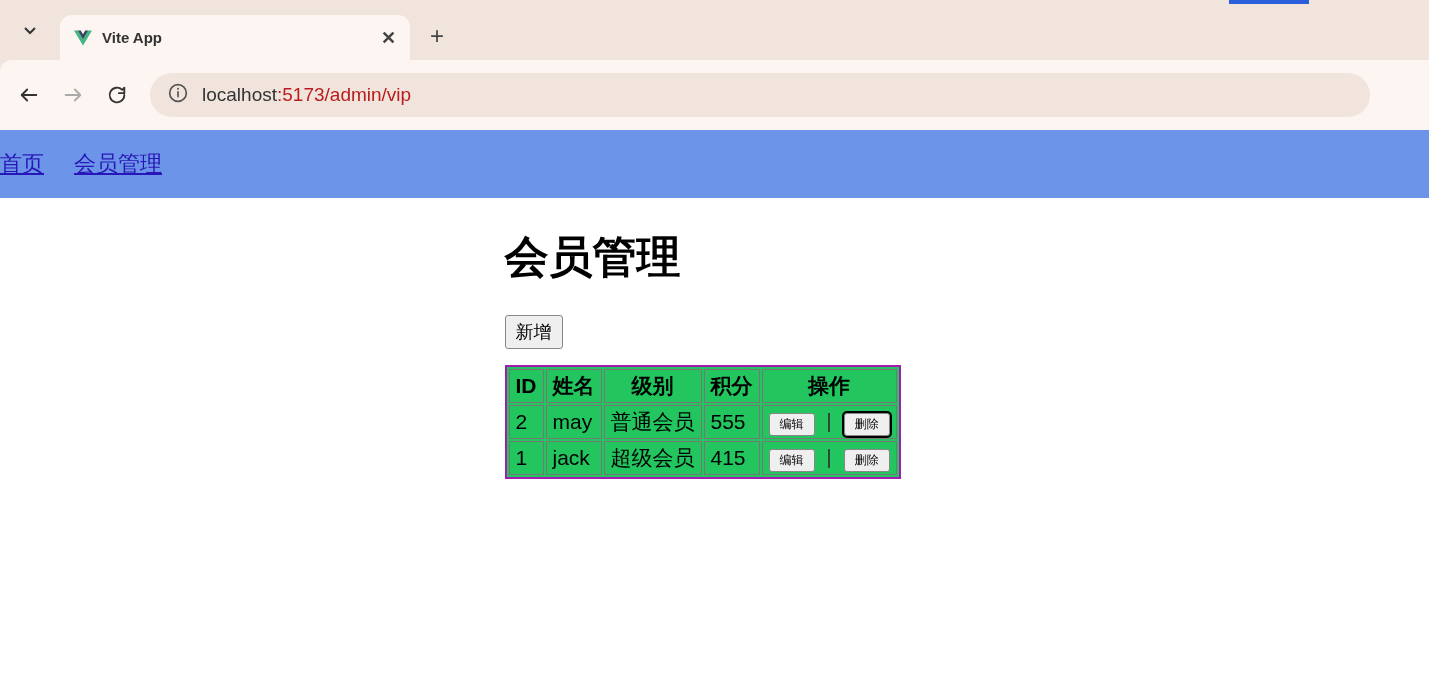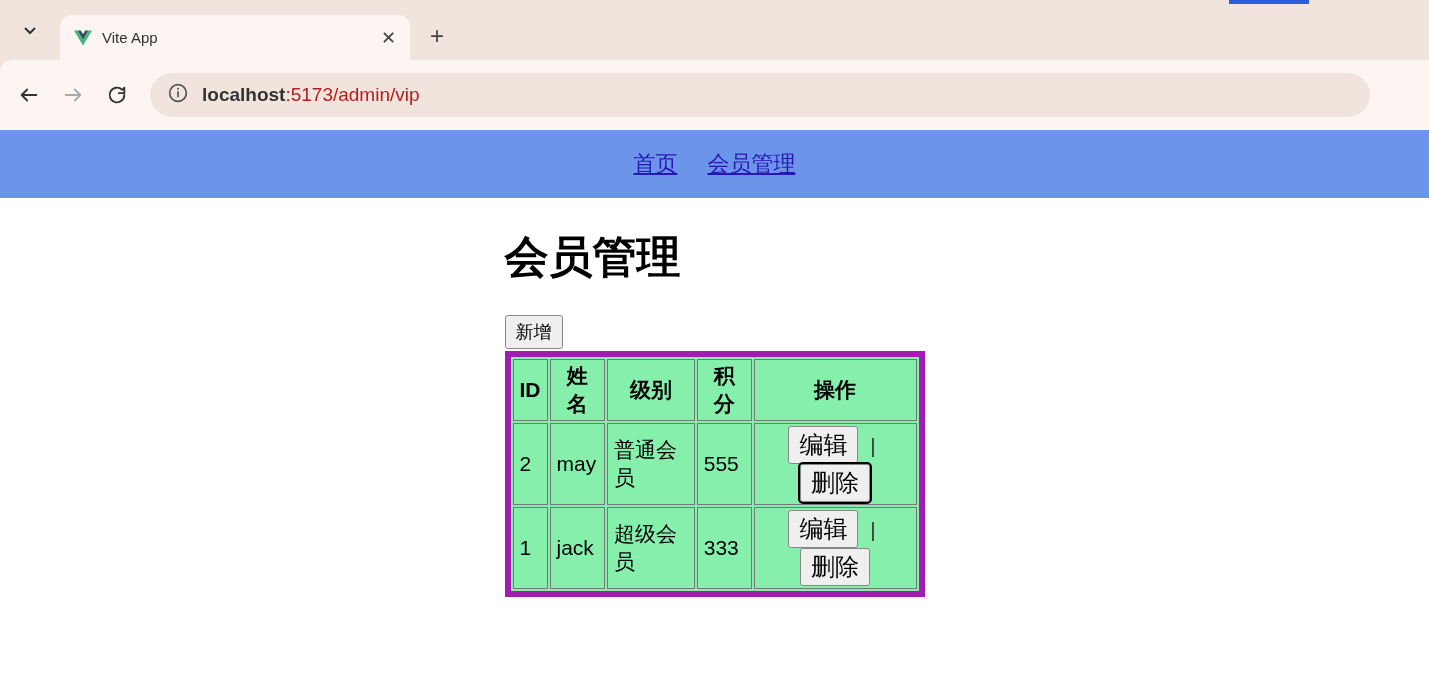--- a/index.html
+++ b/index.html
@@ -41,20 +41,21 @@
       background: #fdf5f1;
       border-radius: 12px 12px 0 0;
       height: 45px;
       width: 350px;
       display: flex;
       align-items: center;
       padding: 0 14px;
       gap: 10px;
       margin-left: 10px;
       margin-top: 15px;
+      font-weight: bold;
     }
     .vue-icon {
       width: 18px;
       height: 16px;
     }
     .tab-title {
       flex: 1;
       font-size: 15px;
       color: #333;
     }
@@ -101,31 +102,30 @@
     }
     .info-icon {
       color: #555;
     }
     .url {
       font-size: 19px;
       color: #333;
     }
     .url .origin {
       color: #333;
-      font-weight: bold;
     }
     .url .path {
       color: #b91c1c;
     }
     .content-nav {
       background: #6c94e8;
       height: 68px;
       display: flex;
       align-items: center;
-      justify-content: center;
+      justify-content: flex-start;
       gap: 30px;
     }
     .content-nav a {
       color: #2817b8;
       text-decoration: underline;
       font-size: 22px;
       cursor: pointer;
     }
     .main {
       width: 420px;
@@ -136,43 +136,43 @@
       font-weight: 900;
       margin: 30px 0 28px 0;
     }
     .add-btn {
       font-size: 18px;
       padding: 4px 10px;
       background: #efefef;
       border: 1px solid #888;
       border-radius: 3px;
       cursor: pointer;
-      margin-bottom: 2px;
+      margin-bottom: 16px;
     }
     table {
       border-collapse: separate;
       border-spacing: 2px;
-      border: 6px solid #a21caf;
-      background: #86efac;
+      border: 2px solid #a21caf;
+      background: #22c55e;
     }
     th, td {
       border: 1px solid #777;
       padding: 2px 6px;
       font-size: 21px;
       text-align: left;
     }
     th {
       font-weight: 900;
       text-align: center;
     }
     .op-cell {
       text-align: center;
     }
     .tbl-btn {
-      font-size: 24px;
+      font-size: 12px;
       padding: 2px 10px;
       background: #efefef;
       border: 1px solid #888;
       border-radius: 3px;
       cursor: pointer;
     }
     .tbl-btn.focus {
       outline: 2px solid #000;
     }
     .sep {
@@ -260,21 +260,21 @@
         <td class="op-cell">
           <button class="tbl-btn">编辑</button>
           <span class="sep">|</span>
           <button class="tbl-btn focus">删除</button>
         </td>
       </tr>
       <tr>
         <td>1</td>
         <td>jack</td>
         <td>超级会员</td>
-        <td>333</td>
+        <td>415</td>
         <td class="op-cell">
           <button class="tbl-btn">编辑</button>
           <span class="sep">|</span>
           <button class="tbl-btn">删除</button>
         </td>
       </tr>
     </tbody>
   </table>
 </div>
 

